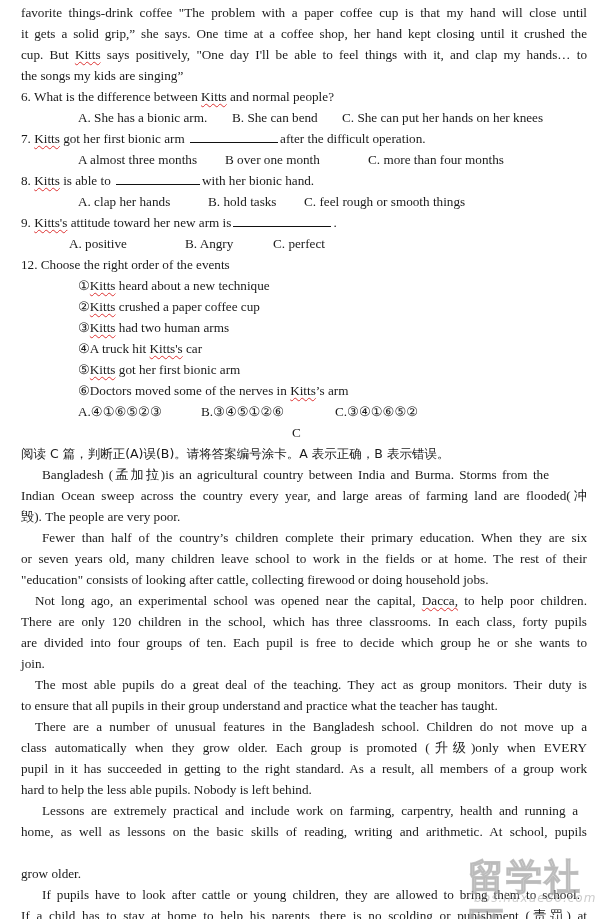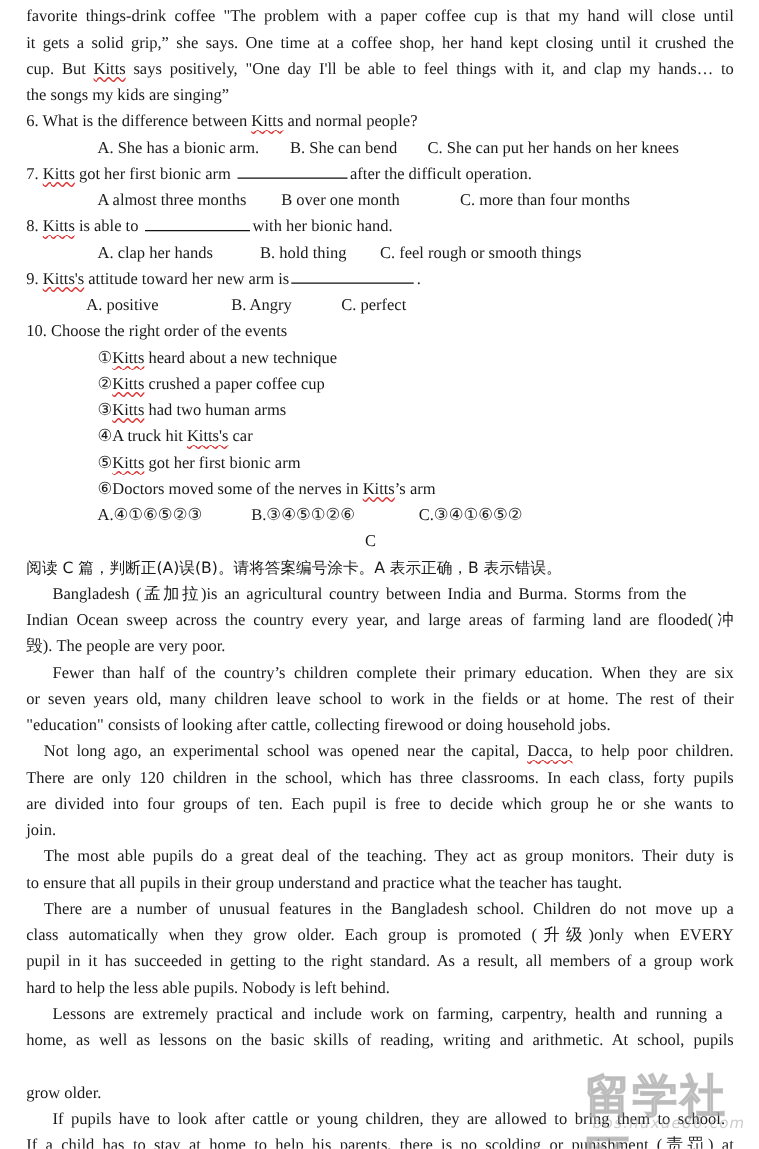--- a/index.html
+++ b/index.html
@@ -62,32 +62,32 @@
   <div class="line" style="top:128px"><span>7.</span> <span class="spell">Kitts</span><span> got her first bionic arm </span><span class="blank" style="width:88px"></span><span>after the difficult operation.</span></div>
   <div class="line ind1" style="top:149px">
     <span class="opt" style="position:absolute;left:0">A almost three months</span>
     <span class="opt" style="position:absolute;left:147px">B over one month</span>
     <span class="opt" style="position:absolute;left:290px">C. more than four months</span>
   </div>
 
   <div class="line" style="top:170px"><span>8.</span> <span class="spell">Kitts</span><span> is able to </span><span class="blank" style="width:84px"></span><span>with her bionic hand.</span></div>
   <div class="line ind1" style="top:191px">
     <span class="opt" style="position:absolute;left:0">A. clap her hands</span>
-    <span class="opt" style="position:absolute;left:130px">B. hold thing</span>
+    <span class="opt" style="position:absolute;left:130px">B. hold tasks</span>
     <span class="opt" style="position:absolute;left:226px">C.  feel rough or smooth things</span>
   </div>
 
   <div class="line" style="top:212px"><span>9.</span> <span class="spell">Kitts's</span><span> attitude toward her new arm is</span><span class="blank" style="width:98px"></span><span>.</span></div>
   <div class="line ind2" style="top:233px">
     <span class="opt" style="position:absolute;left:0">A. positive</span>
     <span class="opt" style="position:absolute;left:116px">B. Angry</span>
     <span class="opt" style="position:absolute;left:204px">C. perfect</span>
   </div>
 
-  <div class="line" style="top:254px"><span>10.</span> <span>Choose the right order of the events</span></div>
+  <div class="line" style="top:254px"><span>12.</span> <span>Choose the right order of the events</span></div>
   <div class="line ind1" style="top:275px"><span>①</span><span></span><span class="spell">Kitts</span><span> heard about a new technique</span></div>
   <div class="line ind1" style="top:296px"><span>②</span><span></span><span class="spell">Kitts</span><span> crushed  a paper  coffee cup</span></div>
   <div class="line ind1" style="top:317px"><span>③</span><span></span><span class="spell">Kitts</span><span> had two  human arms</span></div>
   <div class="line ind1" style="top:338px"><span>④</span><span>A truck hit </span><span class="spell">Kitts's</span><span>  car</span></div>
   <div class="line ind1" style="top:359px"><span>⑤</span><span></span><span class="spell">Kitts</span><span> got her first bionic arm</span></div>
   <div class="line ind1" style="top:401px">
     <span class="opt" style="position:absolute;left:0">A.④①⑥⑤②③</span>
     <span class="opt" style="position:absolute;left:123px">B.③④⑤①②⑥</span>
     <span class="opt" style="position:absolute;left:257px">C.③④①⑥⑤②</span>
   </div>

